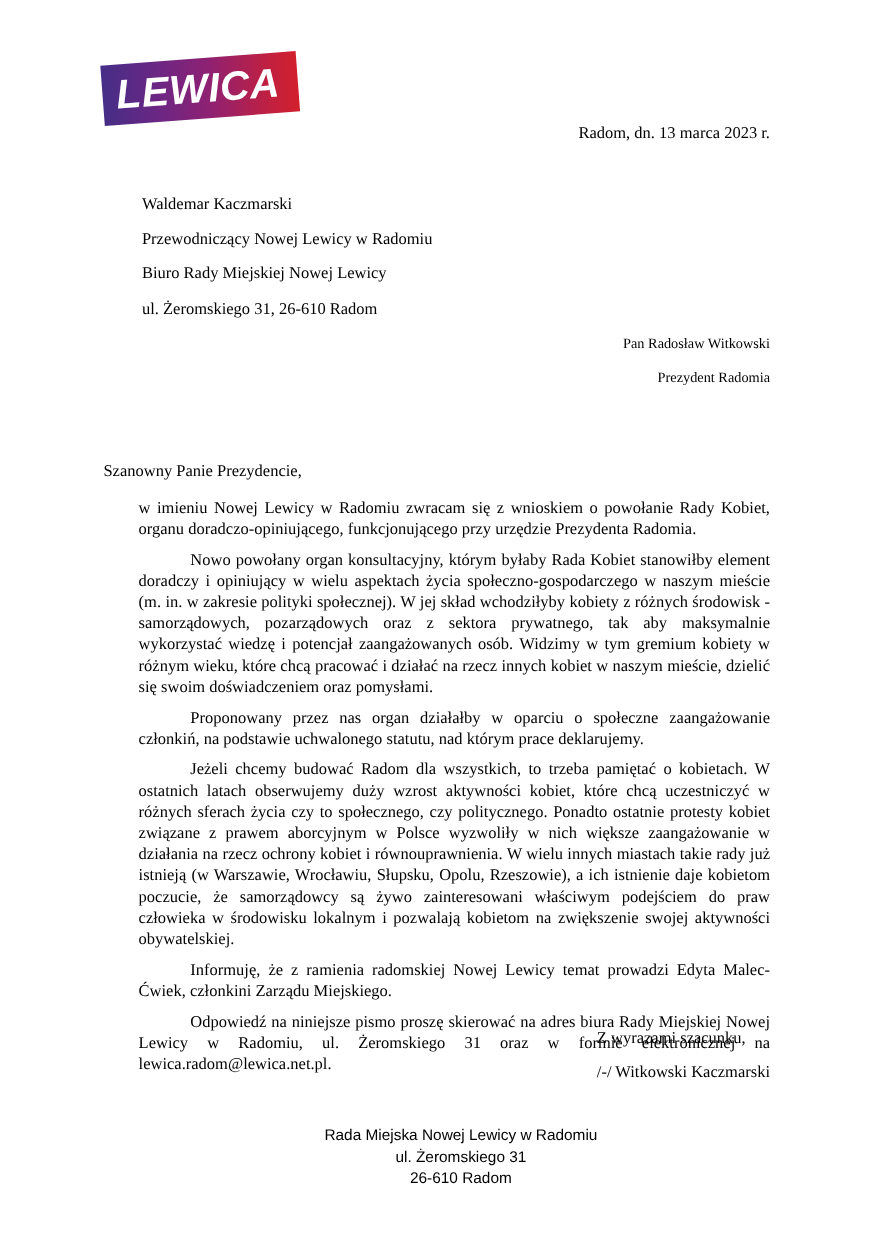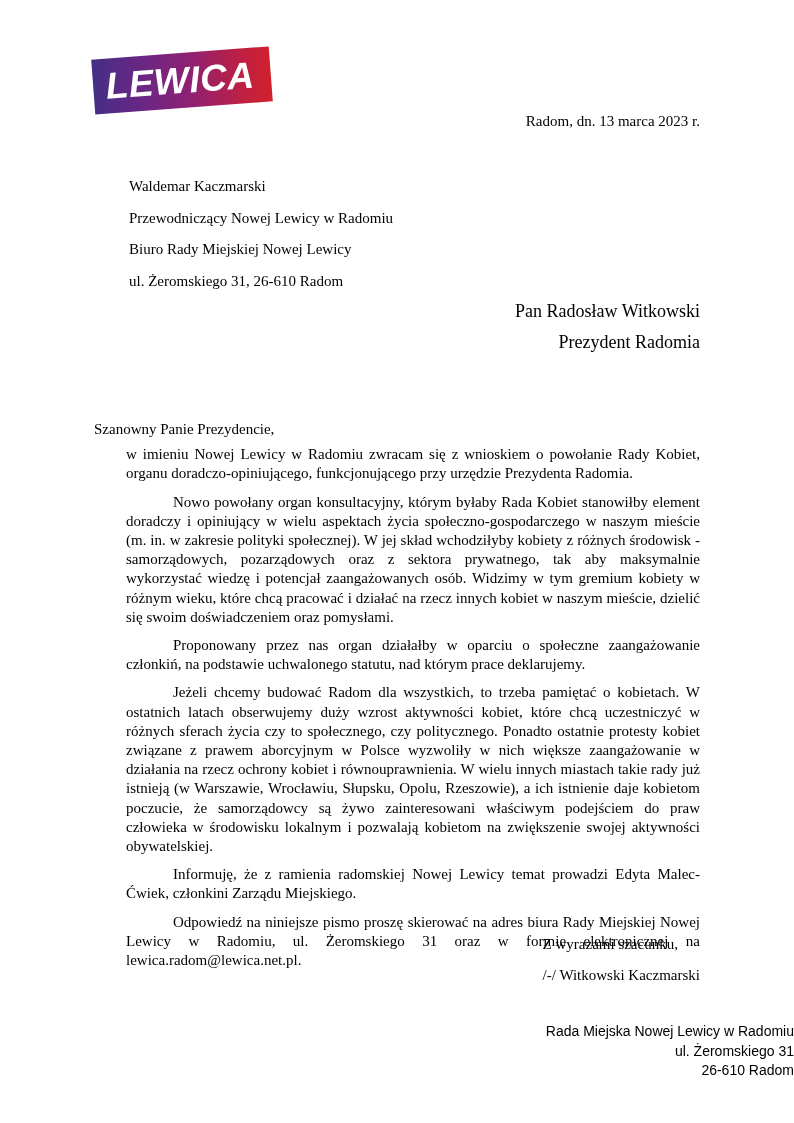--- a/index.html
+++ b/index.html
@@ -58,34 +58,34 @@
     top: 171px;
     left: 94px;
     font-size: 15px;
     line-height: 31.5px;
     margin-left: 35px;
   }
   .recipient-block {
     position: absolute;
     top: 296px;
     right: 94px;
-    font-size: 18px;
+    font-size: 13px;
     line-height: 31.4px;
     text-align: right;
   }
   .body-block {
     position: absolute;
     top: 420px;
     left: 94px;
     width: 606px;
     font-size: 15px;
     line-height: 19.2px;
   }
   .salutation {
-    margin-bottom: 6px;
+    margin-bottom: 14px;
     text-align: left;
   }
   .body-block p.para {
     text-align: justify;
     margin-bottom: 9px;
     margin-left: 32px;
   }
   .body-block p.para.indent { text-indent: 47px; }
 
   .closing-block {
@@ -95,21 +95,21 @@
     font-size: 15px;
     line-height: 31px;
     text-align: left;
   }
 
   .footer-block {
     position: absolute;
     top: 1022px;
     left: 0;
     right: 0;
-    text-align: right;
+    text-align: center;
     font-family: "Liberation Sans", sans-serif;
     font-size: 14px;
     line-height: 19.5px;
     color: #000000;
     margin-left: 44px;
   }
 </style>
 </head>
 <body>
 

